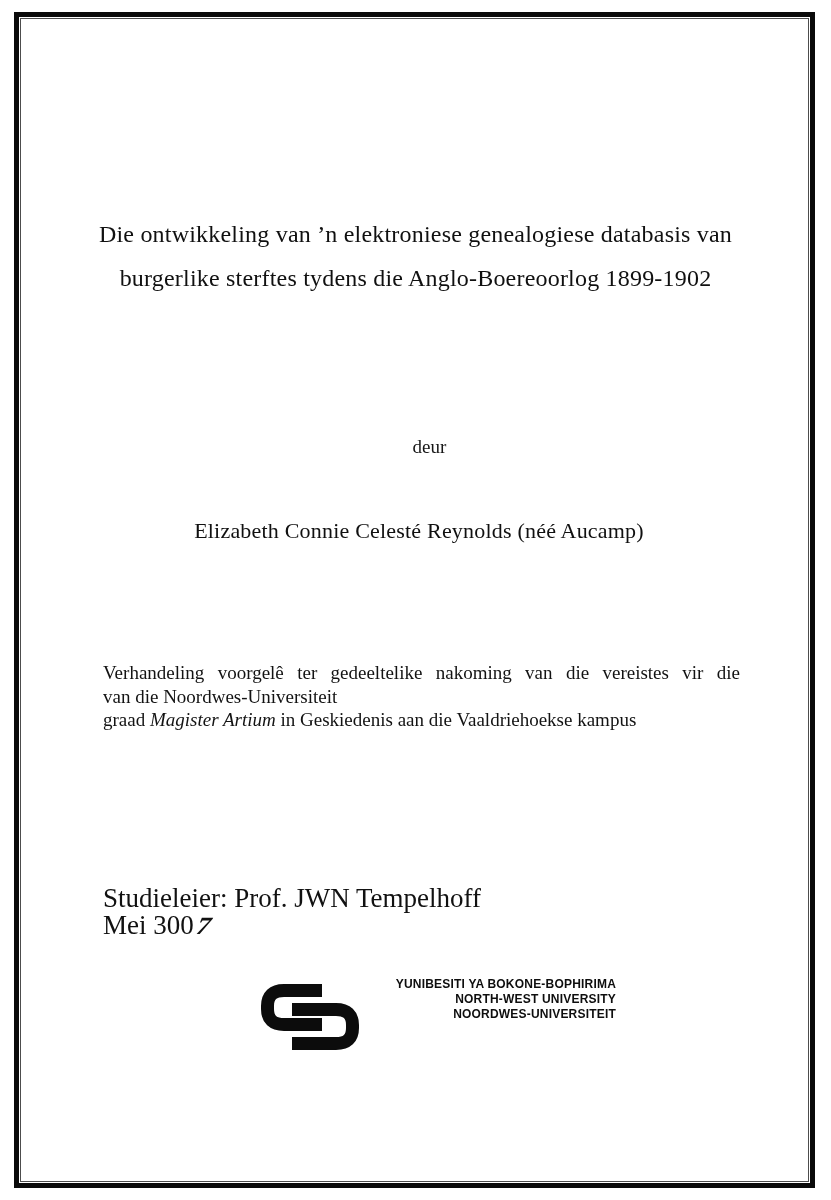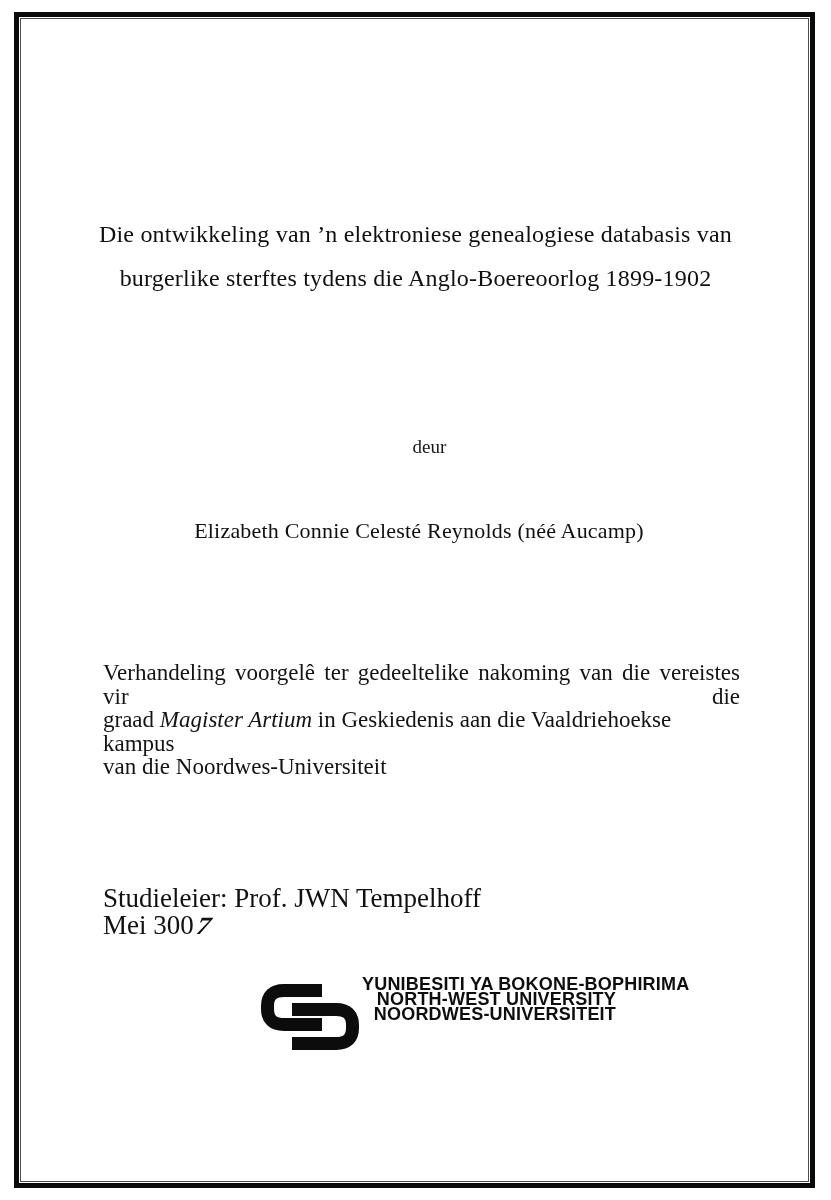--- a/index.html
+++ b/index.html
@@ -47,21 +47,21 @@
     text-align: center;
     font-size: 22px;
     letter-spacing: 0.2px;
     color: #101010;
     padding-left: 7px;
   }
   .statement {
     position: absolute;
     left: 103px; top: 661px;
     width: 637px;
-    font-size: 23px;
+    font-size: 19px;
     line-height: 23.5px;
     color: #131313;
   }
   .statement .just {
     text-align: justify;
     text-align-last: justify;
   }
   .statement .ital { font-style: italic; }
   .supervisor-block {
     position: absolute;
@@ -83,21 +83,21 @@
     align-items: flex-start;
   }
   .logo-mark { display: block; margin-top: 2px; }
   .logo-text {
     width: 254px;
     margin-left: -42px;  
     padding-left: 42px;
     box-sizing: content-box;
     text-align: right;
     font-family: "Liberation Sans", sans-serif;
-    font-size: 18px;
+    font-size: 12px;
     font-weight: 700;
     line-height: 15.2px;
     letter-spacing: 0.2px;
     white-space: nowrap;
     color: #0e0e0e;
   }
 </style>
 </head>
 <body>
 
@@ -111,22 +111,22 @@
     <div>Die ontwikkeling van ’n elektroniese genealogiese databasis van</div>
     <div>burgerlike sterftes tydens die Anglo-Boereoorlog 1899-1902</div>
   </div>
 
   <div class="byline">deur</div>
 
   <div class="author">Elizabeth Connie Celesté Reynolds (néé Aucamp)</div>
 
   <div class="statement">
     <div class="just">Verhandeling voorgelê ter gedeeltelike nakoming van die vereistes vir die</div>
+    <div>van die Noordwes-Universiteit</div>
     <div><span>graad </span><span class="ital">Magister Artium</span><span> in Geskiedenis aan die Vaaldriehoekse kampus</span></div>
-    <div>van die Noordwes-Universiteit</div>
   </div>
 
   <div class="supervisor-block">
     <div>Studieleier: Prof. JWN Tempelhoff</div>
     <div><span>Mei 300</span><span class="seven">7</span></div>
   </div>
 
   <div class="logo">
     <svg class="logo-mark" width="104" height="76" viewBox="0 0 104 76" aria-hidden="true">
       <path d="M 64 11.5 H 26 Q 9.5 11.5 9.5 27 V 30 Q 9.5 45.5 26 45.5 H 64" fill="none" stroke="#0c0c0c" stroke-width="13" stroke-linecap="butt"></path>

